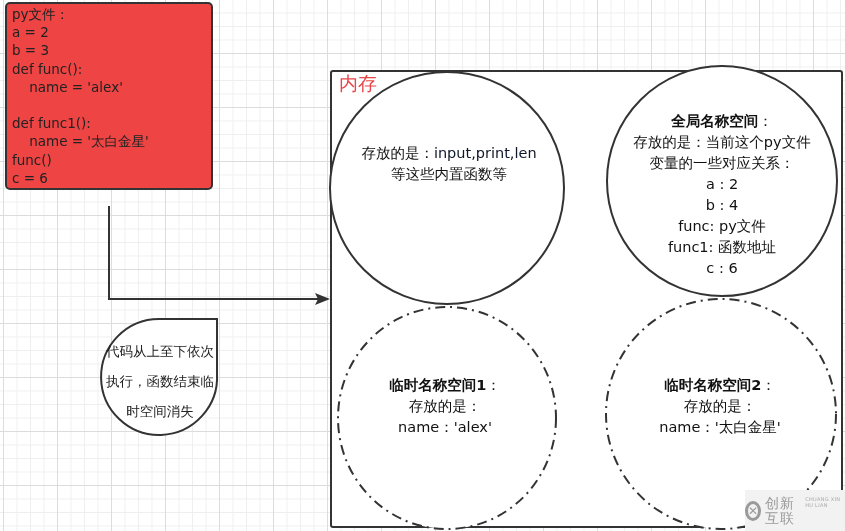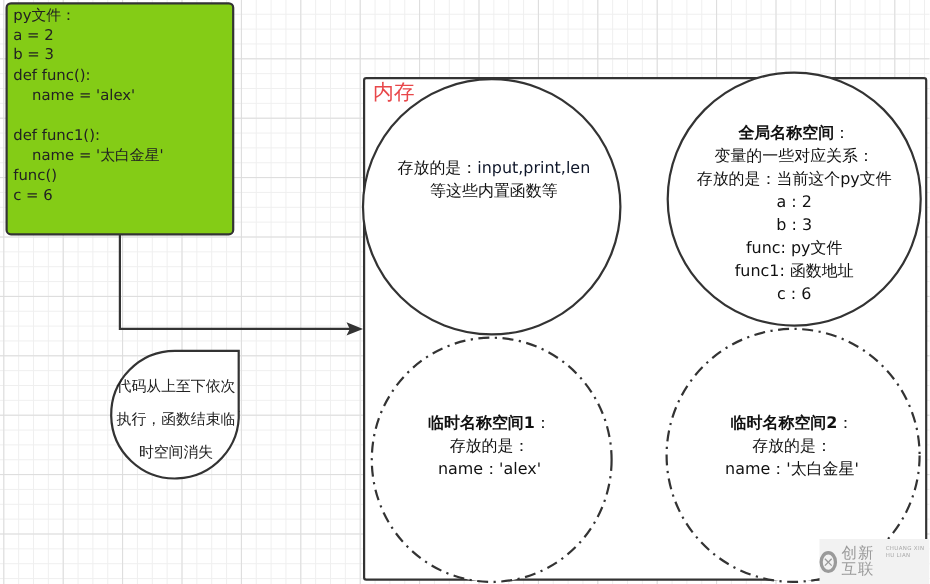--- a/index.html
+++ b/index.html
@@ -10,22 +10,22 @@
         linear-gradient(to right, #dcdcdc 1px, transparent 1px),
         linear-gradient(to bottom, #dcdcdc 1px, transparent 1px),
         linear-gradient(to right, #efefef 1px, transparent 1px),
         linear-gradient(to bottom, #efefef 1px, transparent 1px);
       background-size: 54px 54px, 54px 54px, 13.5px 13.5px, 13.5px 13.5px;
       background-position: 3px -1px, 3px -1px, 3px -1px, 3px -1px;
       font-family: "DejaVu Sans", "Liberation Sans", sans-serif;
       color: #111;
     }
     .code-box {
-      position: absolute; left: 5px; top: 2px; width: 208px; height: 212px;
-      border: 2px solid #333; border-radius: 5px; background: #84cc16;
+      position: absolute; left: 5px; top: 2px; width: 208px; height: 188px;
+      border: 2px solid #333; border-radius: 5px; background: #ef4444;
       box-sizing: border-box; padding: 1px 5px;
       font-size: 13.5px; line-height: 18.2px; color: #222;
     }
     .code-line { white-space: pre; height: 18.2px; }
     .memory-box {
       position: absolute; left: 330px; top: 70px; width: 513px; height: 458px;
       border: 2px solid #333; border-radius: 3px; background: #fff; box-sizing: border-box;
     }
     .memory-label {
       position: absolute; left: 339px; top: 71px; font-size: 19px; color: #e8474a;
@@ -87,24 +87,24 @@
   <div class="code-line">c = 6</div>
 </div>
 
 <div class="circle-text" style="left:340px; top:143px; width:218px;">
   <div><span>存放的是：</span><span class="red">input,print,len</span></div>
   <div>等这些内置函数等</div>
 </div>
 
 <div class="circle-text" style="left:607px; top:111px; width:230px;">
   <div><span class="title">全局名称空间</span><span>：</span></div>
+  <div>存放的是：当前这个py文件</div>
   <div>变量的一些对应关系：</div>
-  <div>存放的是：当前这个py文件</div>
   <div>a : 2</div>
-  <div>b : 3</div>
+  <div>b : 4</div>
   <div>func: py文件</div>
   <div>func1: 函数地址</div>
   <div>c : 6</div>
 </div>
 
 <div class="circle-text" style="left:350px; top:375px; width:190px;">
   <div><span class="title">临时名称空间1</span><span>：</span></div>
   <div>存放的是：</div>
   <div>name：'alex'</div>
 </div>

